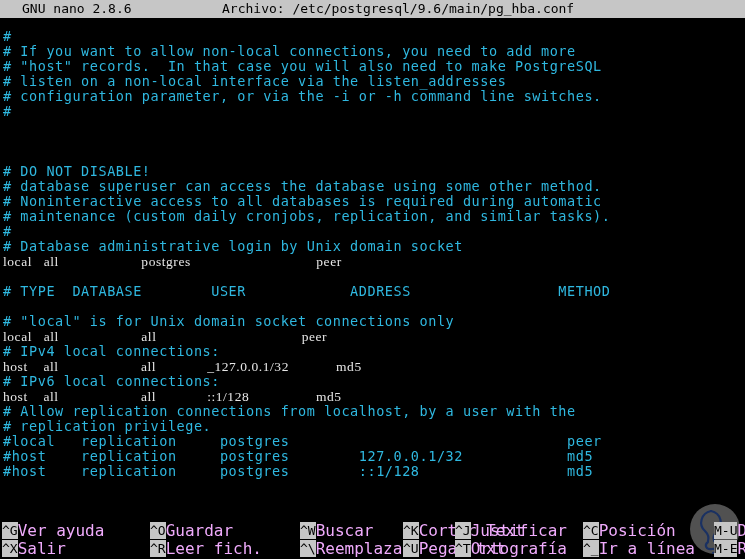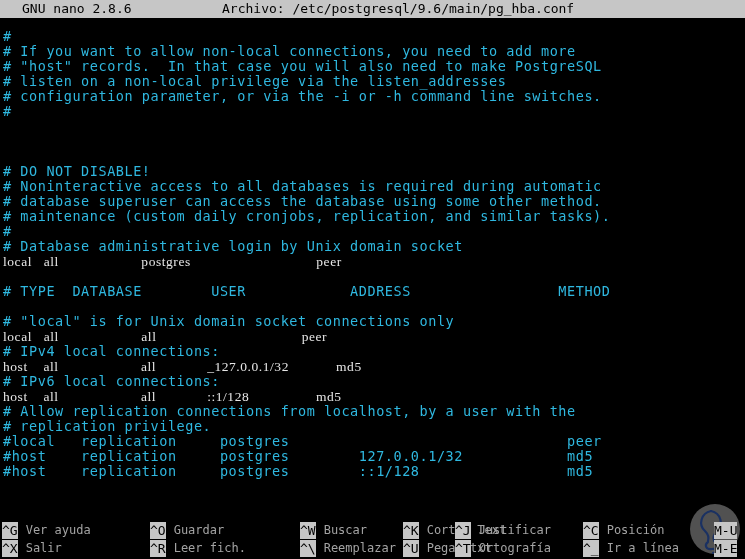--- a/index.html
+++ b/index.html
@@ -75,24 +75,24 @@
     background:#c6c6c6;
     color:#000;
     display:inline-block;
     padding:0 0px;
     line-height:17px;
     height:17px;
     white-space:pre;
     font-size:13px;
   }
   .desc{
-    color:#a3a3a3;
+    color:#f0abfc;
     white-space:pre;
-    padding-left:8px;
-    font-size:12px;
+    padding-left:0;
+    font-size:16px;
   }
 
   .row-a{position:absolute;top:2px;height:18px;}
   .row-b{position:absolute;top:20px;height:18px;}
 
   
   .watermark{
     position:absolute;
     right:2px;bottom:2px;
     width:62px;height:56px;
@@ -107,29 +107,29 @@
 
   <div class="titlebar">
     <span class="tb-version">GNU nano 2.8.6</span>
     <span class="tb-file">Archivo: /etc/postgresql/9.6/main/pg_hba.conf</span>
   </div>
 
   <div class="editor" id="editor-area">
       <div class="line c-comment">#</div>
       <div class="line c-comment"># If you want to allow non-local connections, you need to add more</div>
       <div class="line c-comment"># "host" records.  In that case you will also need to make PostgreSQL</div>
-      <div class="line c-comment"># listen on a non-local privilege via the listen_addresses</div>
+      <div class="line c-comment"># listen on a non-local interface via the listen_addresses</div>
       <div class="line c-comment"># configuration parameter, or via the -i or -h command line switches.</div>
       <div class="line c-comment">#</div>
       <div class="line c-blank"> </div>
       <div class="line c-blank"> </div>
       <div class="line c-blank"> </div>
       <div class="line c-comment"># DO NOT DISABLE!</div>
+      <div class="line c-comment"># database superuser can access the database using some other method.</div>
       <div class="line c-comment"># Noninteractive access to all databases is required during automatic</div>
-      <div class="line c-comment"># database superuser can access the database using some other method.</div>
       <div class="line c-comment"># maintenance (custom daily cronjobs, replication, and similar tasks).</div>
       <div class="line c-comment">#</div>
       <div class="line c-comment"># Database administrative login by Unix domain socket</div>
       <div class="line c-text">local   all                     postgres                                peer</div>
       <div class="line c-blank"> </div>
       <div class="line c-comment"># TYPE  DATABASE        USER            ADDRESS                 METHOD</div>
       <div class="line c-blank"> </div>
       <div class="line c-comment"># "local" is for Unix domain socket connections only</div>
       <div class="line c-text">local   all                     all                                     peer</div>
       <div class="line c-comment"># IPv4 local connections:</div>

